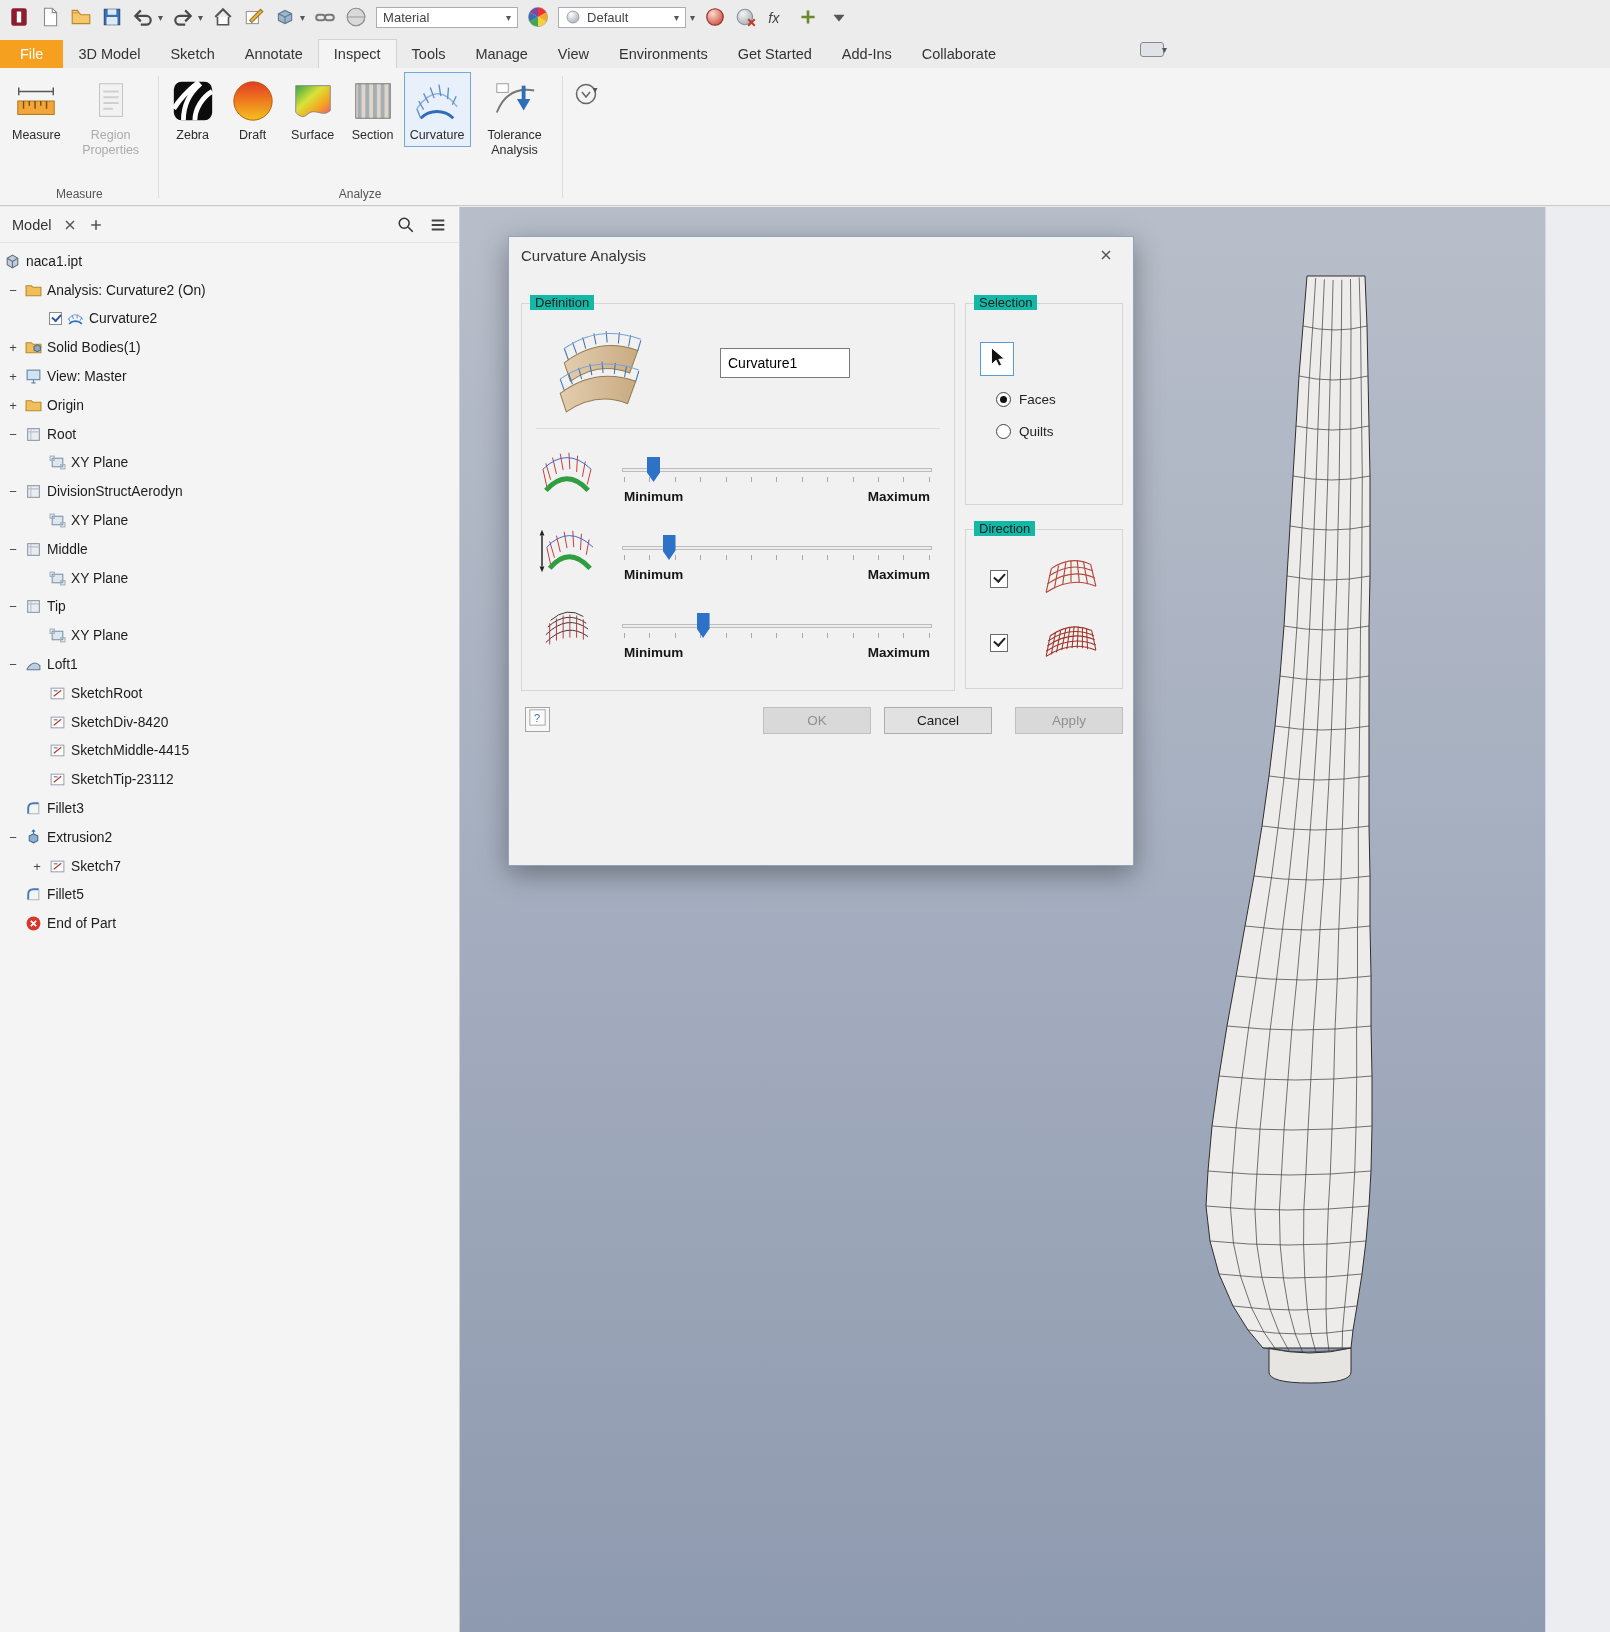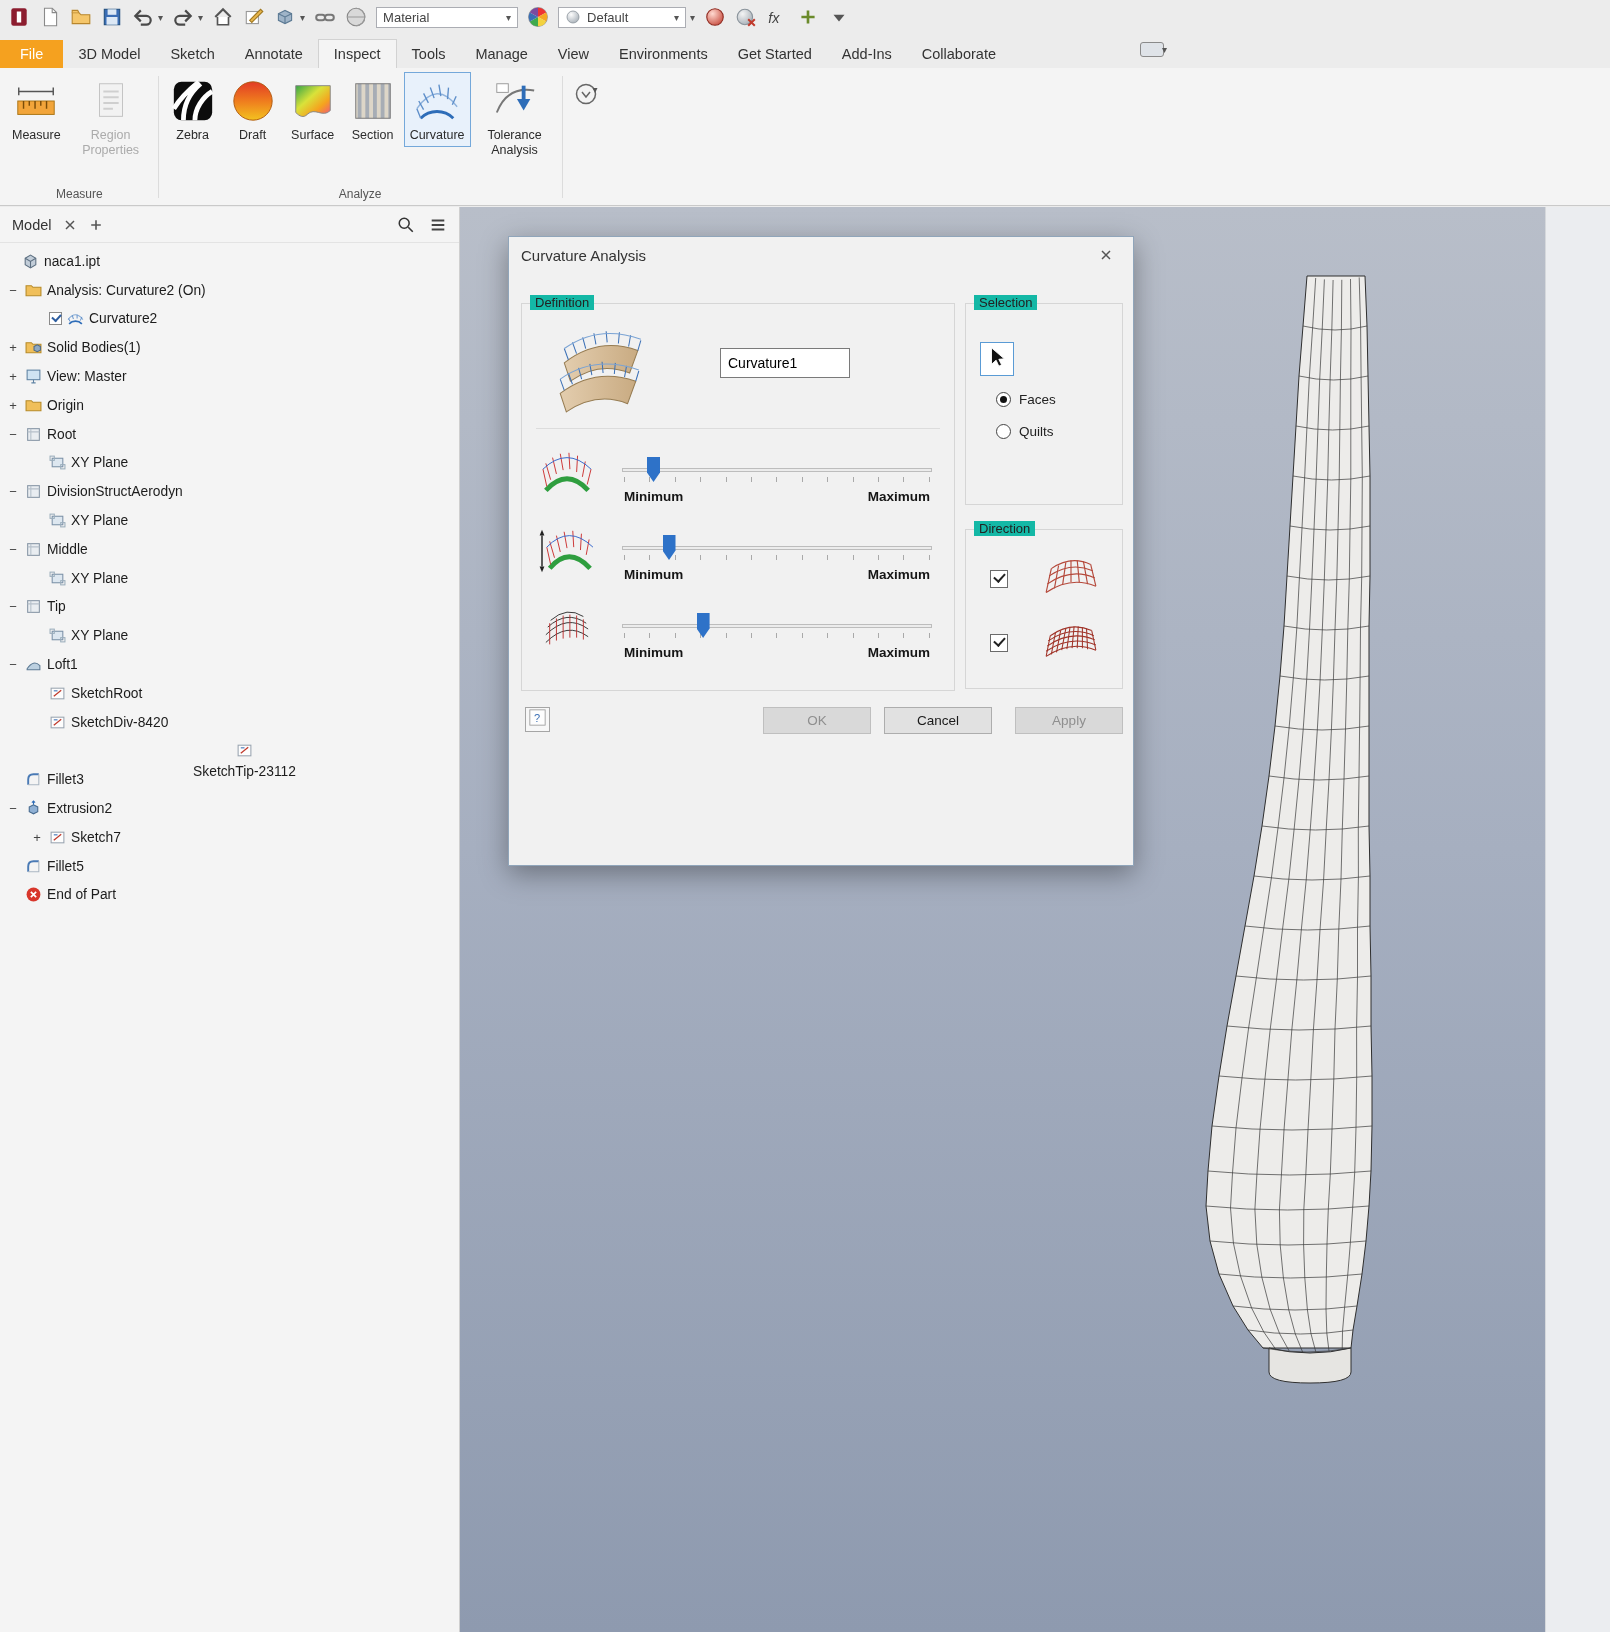--- a/index.html
+++ b/index.html
@@ -426,21 +426,21 @@
           </svg>
         </span>
       <span class="ticon s18">
           <svg viewBox="0 0 20 20">
             <path d="M3 5h14M3 10h14M3 15h14" stroke="#444" stroke-width="2"></path>
           </svg>
         </span>
     </span>
   </div>
   <div id="tree">
-      <div class="trow" style="padding-left: 22px;">
+      <div class="trow" style="padding-left: 4px;">
         <span class="ticon16">
           <svg viewBox="0 0 16 16">
             <path d="M3 5L8 2l5 3v6l-5 3-5-3z" fill="#c2cdd8" stroke="#5d6f81"></path>
             <path d="M3 5l5 3 5-3M8 8v6" fill="none" stroke="#5d6f81"></path>
           </svg>
         </span>
         <span class="tlabel">naca1.ipt</span>
       </div>
       <div class="trow" style="padding-left: 6px;">
         <span class="expander">−</span>
@@ -600,21 +600,32 @@
         <span class="expander"></span>
         <span class="ticon16">
           <svg viewBox="0 0 16 16">
             <rect x="2" y="3" width="12" height="10" fill="#fdfdfd" stroke="#9aa5b1"></rect>
             <path d="M4.5 10.5L11.5 5" stroke="#c0392b" stroke-width="1.2"></path>
             <path d="M4.5 5.5H8" stroke="#3a6fb5"></path>
           </svg>
         </span>
         <span class="tlabel">SketchDiv-8420</span>
       </div>
-      <div class="trow" style="padding-left: 30px; flex-direction: column;">
+      <div class="trow" style="padding-left: 30px;">
+        <span class="expander"></span>
+        <span class="ticon16">
+          <svg viewBox="0 0 16 16">
+            <rect x="2" y="3" width="12" height="10" fill="#fdfdfd" stroke="#9aa5b1"></rect>
+            <path d="M4.5 10.5L11.5 5" stroke="#c0392b" stroke-width="1.2"></path>
+            <path d="M4.5 5.5H8" stroke="#3a6fb5"></path>
+          </svg>
+        </span>
+        <span class="tlabel">SketchMiddle-4415</span>
+      </div>
+      <div class="trow" style="padding-left: 30px;">
         <span class="expander"></span>
         <span class="ticon16">
           <svg viewBox="0 0 16 16">
             <rect x="2" y="3" width="12" height="10" fill="#fdfdfd" stroke="#9aa5b1"></rect>
             <path d="M4.5 10.5L11.5 5" stroke="#c0392b" stroke-width="1.2"></path>
             <path d="M4.5 5.5H8" stroke="#3a6fb5"></path>
           </svg>
         </span>
         <span class="tlabel">SketchTip-23112</span>
       </div>

